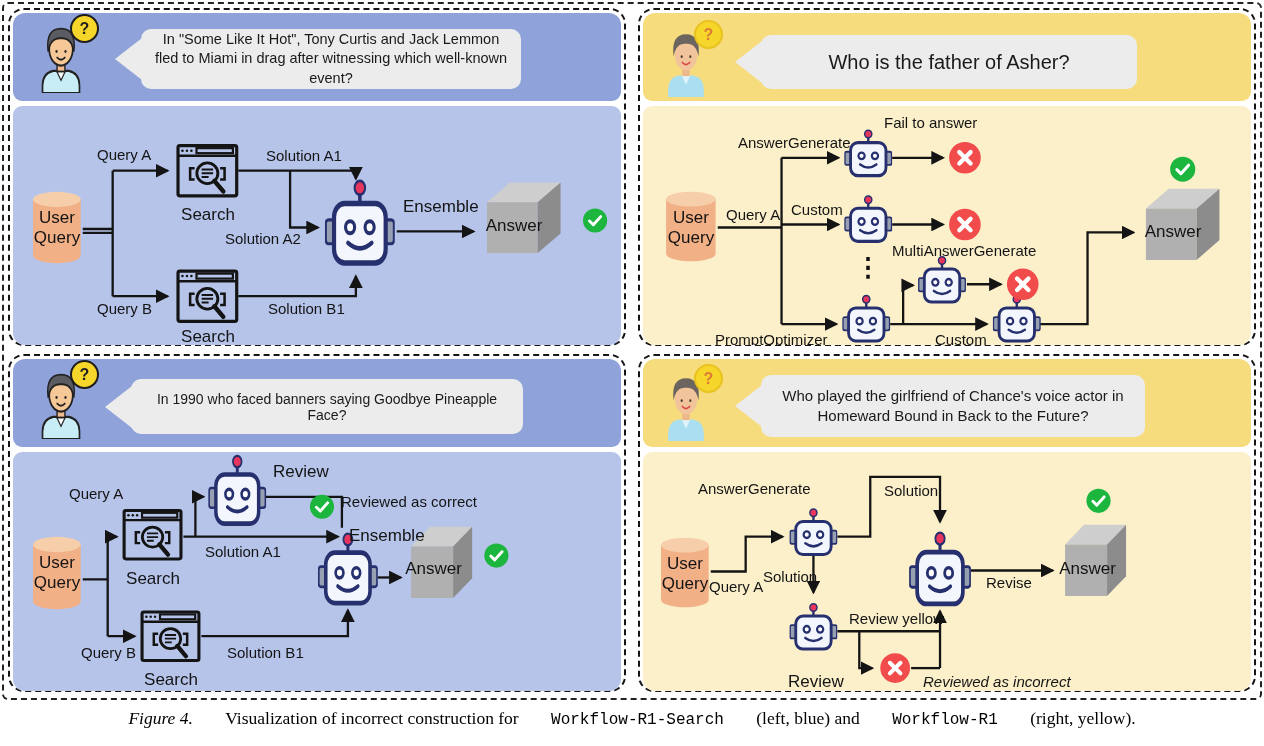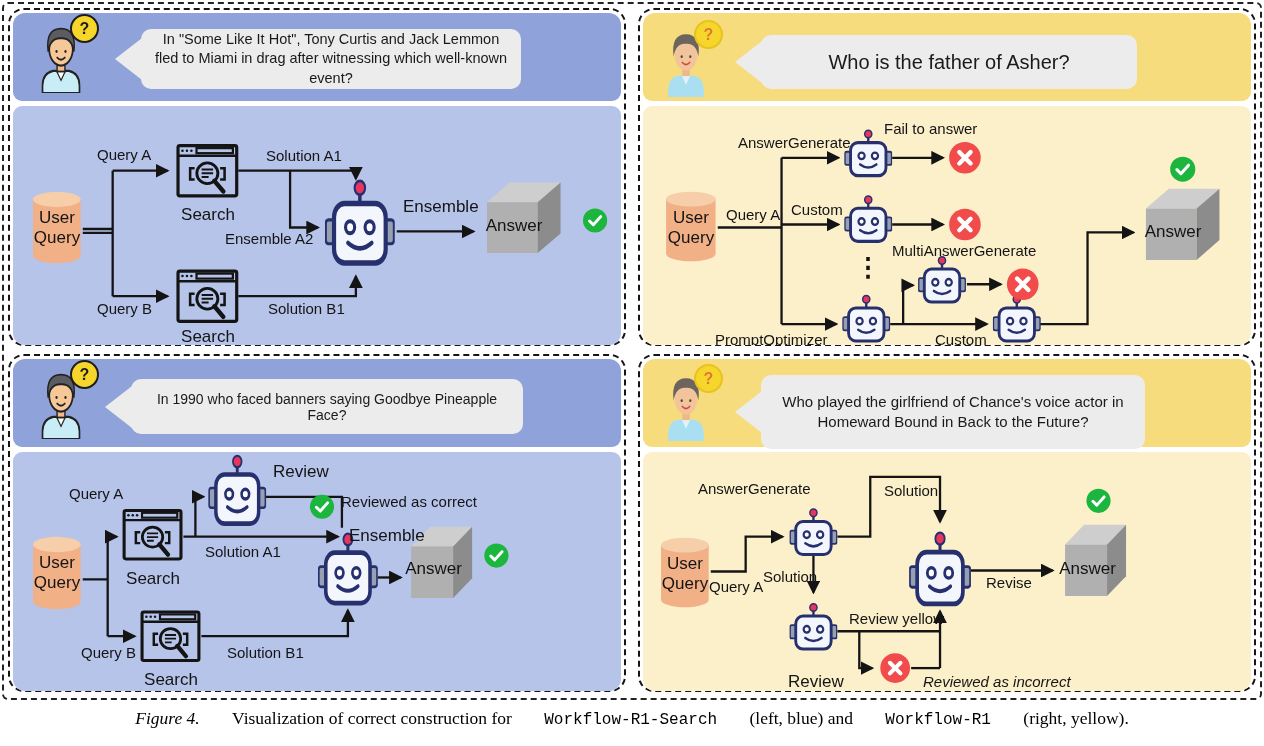--- a/index.html
+++ b/index.html
@@ -149,21 +149,21 @@
         <use href="#sym-robot" x="313" y="73" width="70" height="92"></use>
         <use href="#sym-cube" x="469" y="72" width="82" height="79"></use>
         <use href="#sym-check" x="571" y="102" width="26" height="26"></use>
       </svg>
       <span class="lbl big c" style="left:12px;top:102px;width:64px;">User Query</span>
       <span class="lbl" style="left:84px;top:40px;">Query A</span>
       <span class="lbl" style="left:84px;top:194px;">Query B</span>
       <span class="lbl big c" style="left:163px;top:99px;width:64px;">Search</span>
       <span class="lbl big c" style="left:163px;top:221px;width:64px;">Search</span>
       <span class="lbl" style="left:253px;top:41px;">Solution A1</span>
-      <span class="lbl" style="left:212px;top:124px;">Ensemble A2</span>
+      <span class="lbl" style="left:212px;top:124px;">Solution A2</span>
       <span class="lbl" style="left:255px;top:194px;">Solution B1</span>
       <span class="lbl big" style="left:390px;top:91px;">Ensemble</span>
       <span class="lbl big c" style="left:470px;top:110px;width:62px;">Answer</span>
     </div>
   </section>
 
   <section class="panel yellow flat" style="left:638px;top:8px;">
     <div class="hdr">
       <div class="avatar" style="left:16px;top:12px;width:54px;height:72px;">
         <svg width="54" height="72">
@@ -205,21 +205,21 @@
         <use href="#sym-robot" x="351" y="189" width="48" height="51"></use>
         <use href="#sym-cross" x="306" y="35" width="34" height="34"></use>
         <use href="#sym-cross" x="306" y="102" width="34" height="34"></use>
         <use href="#sym-cross" x="364" y="162" width="34" height="34"></use>
         <use href="#sym-cube" x="498" y="78" width="82" height="80"></use>
         <use href="#sym-check" x="528" y="50" width="27" height="27"></use>
       </svg>
       <span class="lbl big c" style="left:15px;top:102px;width:66px;">User Query</span>
       <span class="lbl" style="left:83px;top:100px;">Query A</span>
       <span class="lbl" style="left:95px;top:28px;">AnswerGenerate</span>
-      <span class="lbl" style="left:241px;top:14px;">Fail to answer</span>
+      <span class="lbl" style="left:241px;top:8px;">Fail to answer</span>
       <span class="lbl" style="left:148px;top:95px;">Custom</span>
       <span class="ellipsis" style="left:212px;top:148px;">⋮</span>
       <span class="lbl" style="left:249px;top:136px;">MultiAnswerGenerate</span>
       <span class="lbl" style="left:72px;top:225px;">PromptOptimizer</span>
       <span class="lbl" style="left:292px;top:225px;">Custom</span>
       <span class="lbl big c" style="left:498px;top:116px;width:64px;">Answer</span>
     </div>
   </section>
 
   <section class="panel blue outlined" style="left:8px;top:354px;">
@@ -280,21 +280,21 @@
   <section class="panel yellow flat" style="left:638px;top:354px;">
     <div class="hdr">
       <div class="avatar" style="left:16px;top:10px;width:54px;height:72px;">
         <svg width="54" height="72">
             <use href="#sym-avatar-flat" width="54" height="72"></use>
           </svg>
         <div class="qbadge">
             <span>?</span>
           </div>
       </div>
-      <div class="bubble" style="left:118px;top:16px;width:384px;height:74px;font-size:15px;line-height:1.35;">
+      <div class="bubble" style="left:118px;top:16px;width:384px;height:62px;font-size:15px;line-height:1.35;">
         <p>Who played the girlfriend of Chance's voice actor in Homeward Bound in Back to the Future?</p>
       </div>
     </div>
     <div class="body">
       <svg class="wires" viewBox="0 0 610 240" preserveAspectRatio="none">
         <defs>
             <marker id="aBR" viewBox="0 0 10 10" refX="8.5" refY="5" markerWidth="6" markerHeight="6" orient="auto">
               <path d="M0,0 L10,5 L0,10 Z" fill="#141414"></path>
             </marker>
           </defs>
@@ -324,20 +324,20 @@
       <span class="lbl" style="left:206px;top:158px;">Review yellow</span>
       <span class="lbl big" style="left:145px;top:220px;">Review</span>
       <span class="lbl" style="left:280px;top:221px;font-style:italic;">Reviewed as incorrect</span>
       <span class="lbl" style="left:343px;top:122px;">Revise</span>
       <span class="lbl big c" style="left:413px;top:107px;width:63px;">Answer</span>
     </div>
   </section>
 
   <div class="caption">
     <span class="fig">Figure 4.</span>
-    <span>Visualization of correct construction for</span>
+    <span>Visualization of incorrect construction for</span>
     <span class="mono">Workflow-R1-Search</span>
     <span>(left, blue) and</span>
     <span class="mono">Workflow-R1</span>
     <span>(right, yellow).</span>
   </div>
 
 </div>
 
 </body></html>

